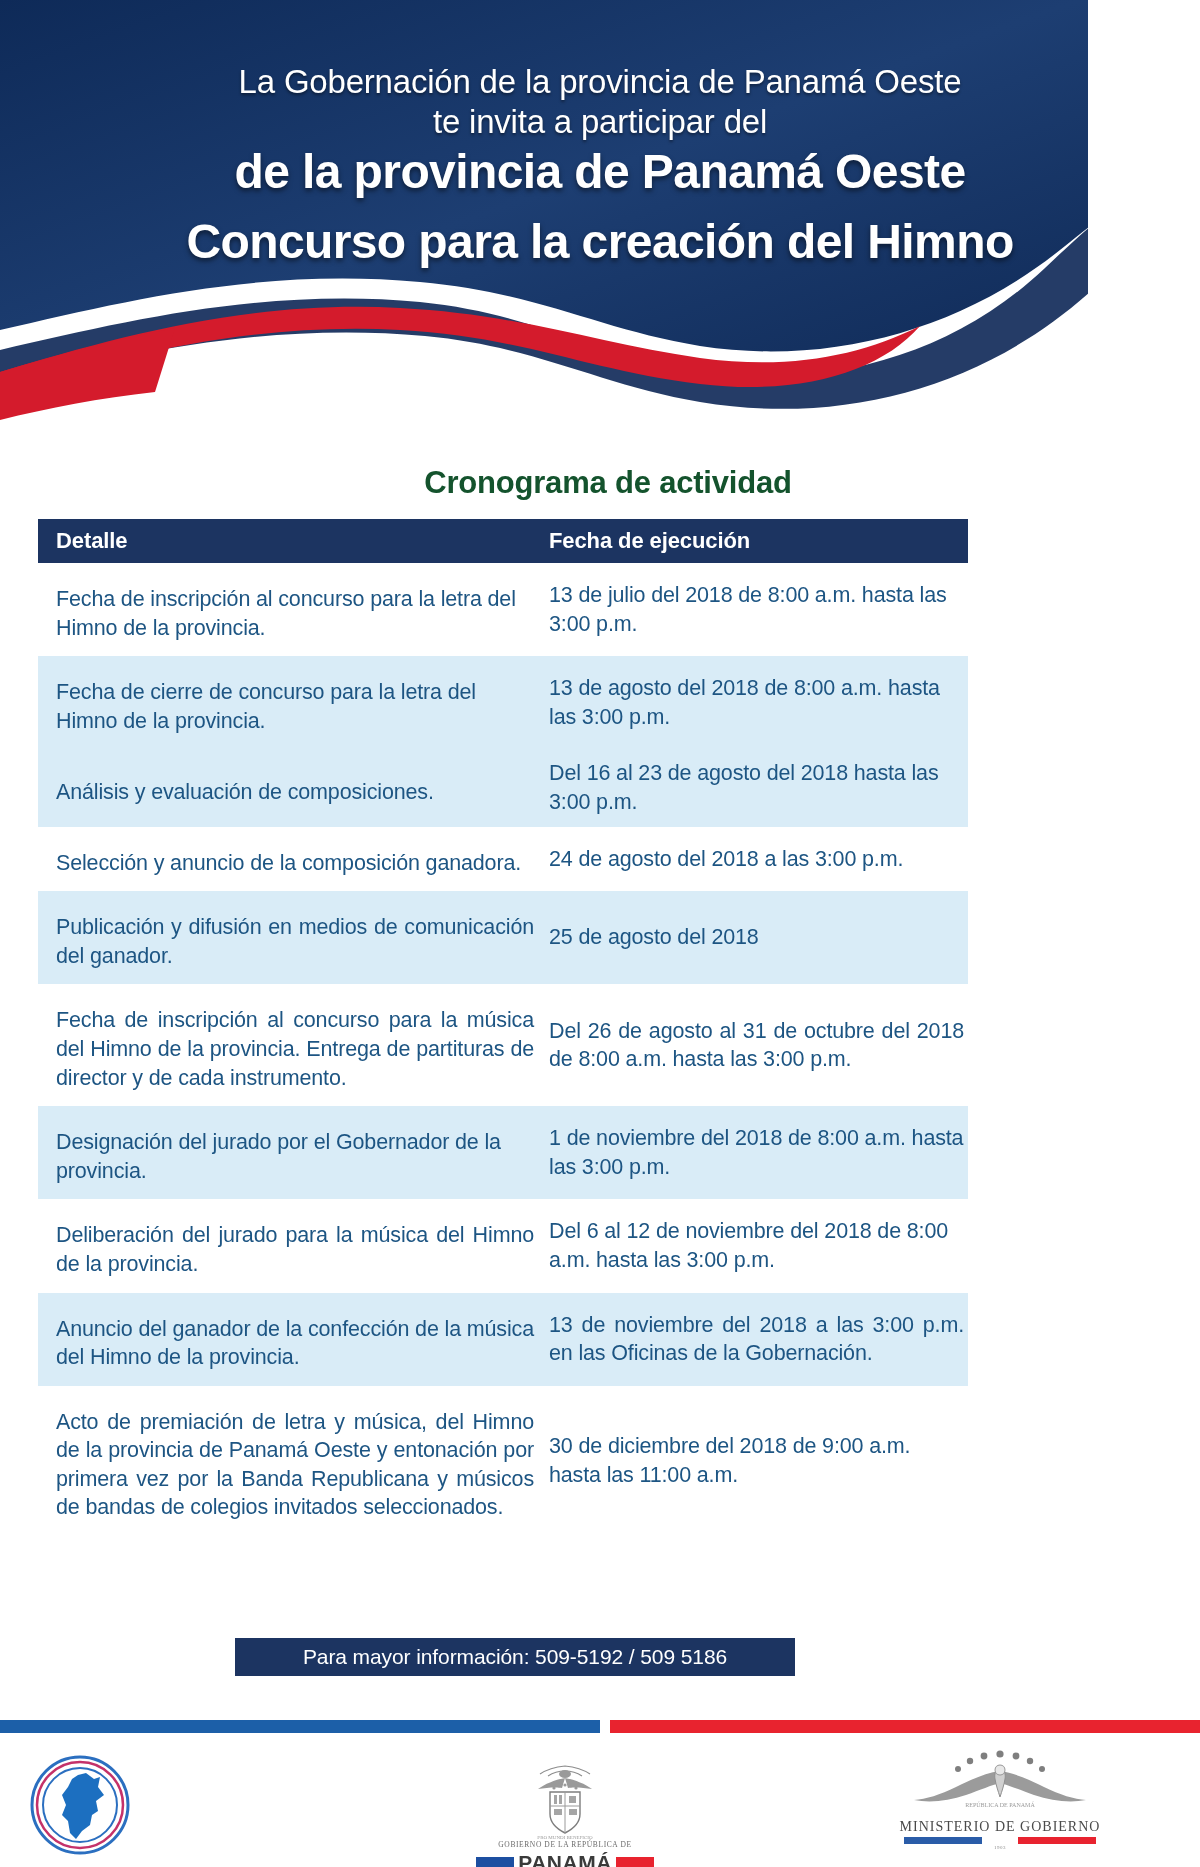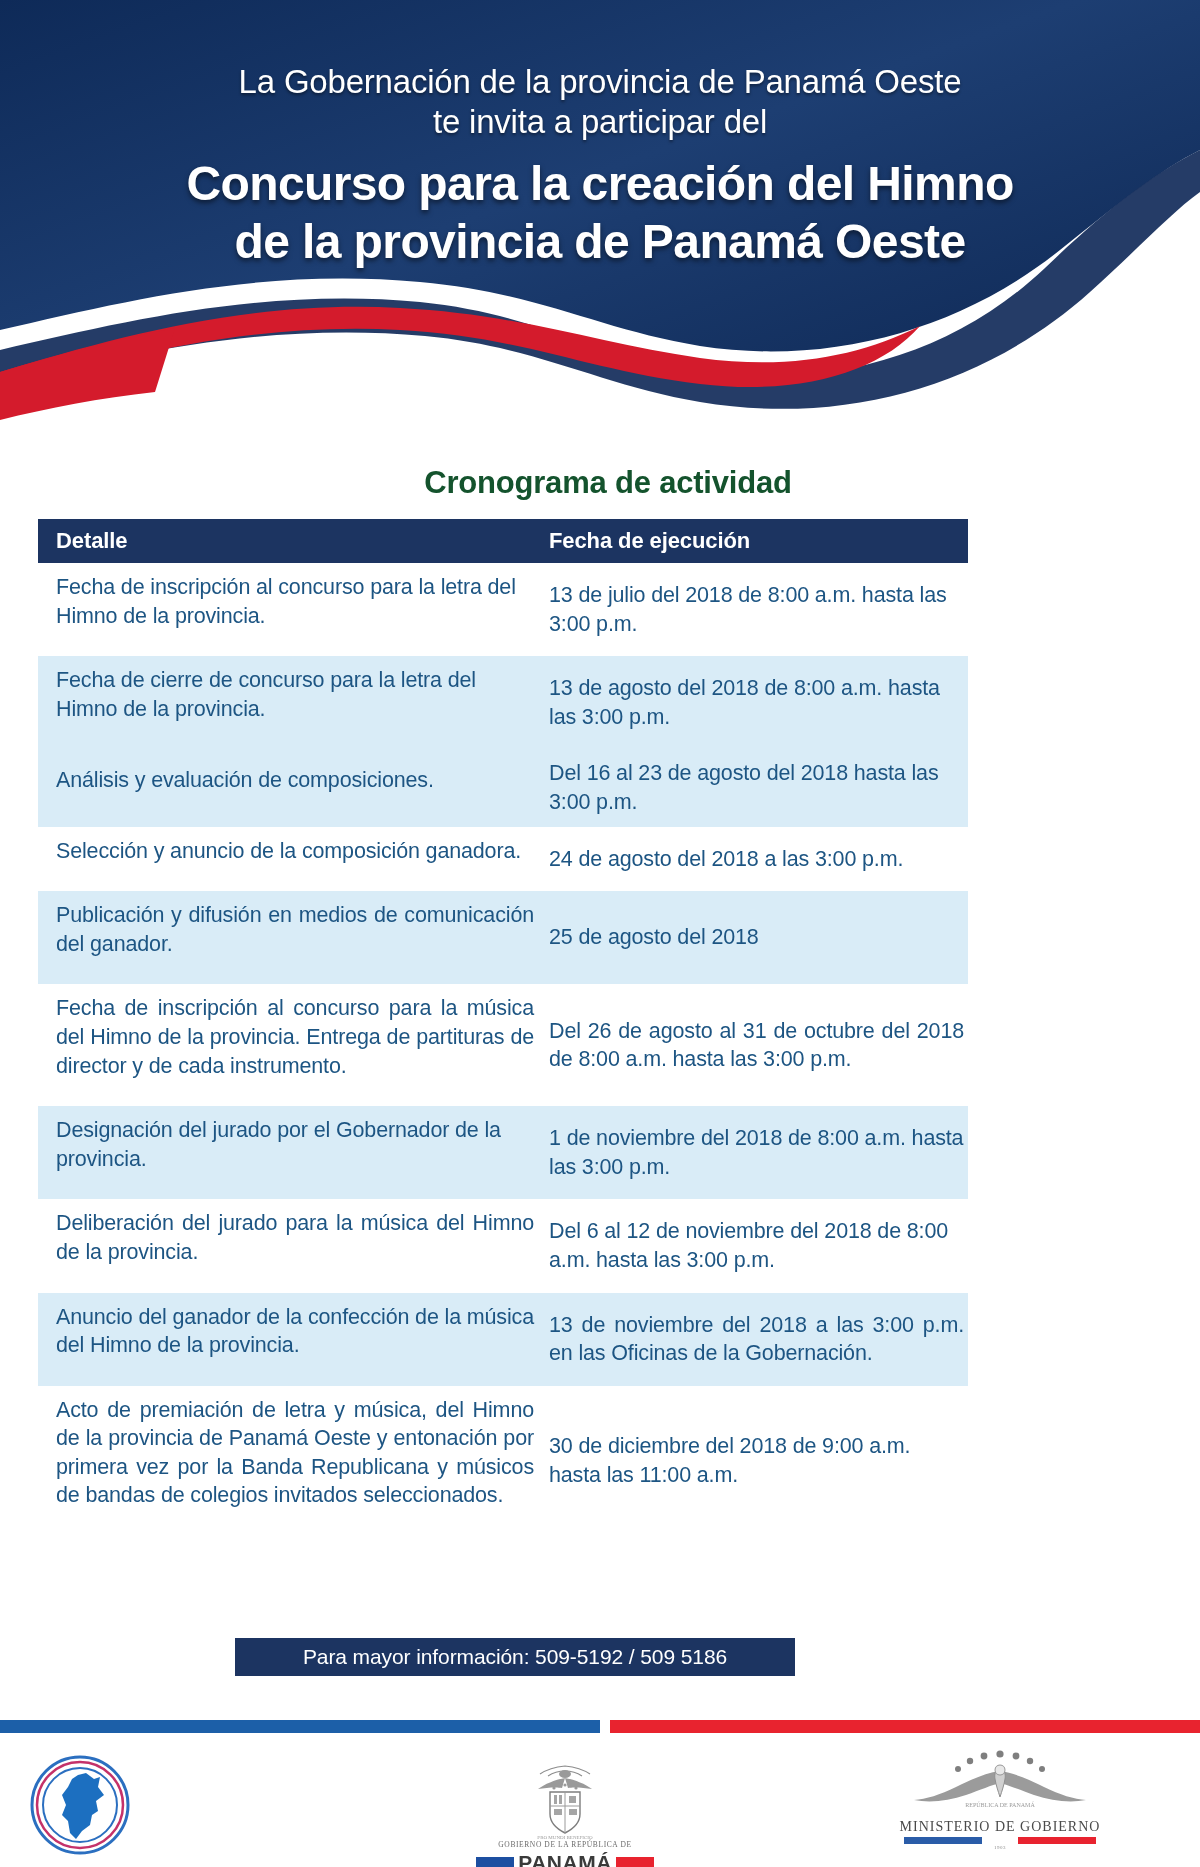--- a/index.html
+++ b/index.html
@@ -15,21 +15,21 @@
     width: 1200px;
     height: 1867px;
     background: #ffffff;
     overflow: hidden;
   }
 
   
   .header {
     position: absolute;
     left: 0; top: 0;
-    width: 1200px;
+    width: 1088px;
     height: 430px;
     overflow: hidden;
   }
   .header-svg { position: absolute; left: 0; top: 0; }
   .header-text {
     position: absolute;
     left: 0; top: 0;
     width: 1200px;
     text-align: center;
     color: #ffffff;
@@ -102,21 +102,22 @@
   }
   .row.alt { background: #d9ecf7; }
   .cell {
     font-size: 21.5px;
     color: #1d5583;
     line-height: 1.33;
     letter-spacing: -0.15px;
   }
   .cell.col-a {
     width: 506px;
-    padding: 10px 10px 26px 18px;
+    padding: 10px 10px 14px 18px;
+    margin-top: 12px;
   }
   .cell.col-a.justify { text-align: justify; text-align-last: left; }
   .cell.col-b {
     width: 424px;
     padding: 10px 4px 10px 5px;
   }
   .cell.col-b.justify { text-align: justify; text-align-last: left; }
 
   
   .contact-bar {
@@ -261,22 +262,22 @@
                C590,371 520,336 400,330
                C250,322 120,356 0,392 Z" fill="#d41b2c"></path>
 
       <path d="M0,372 C60,354 120,338 175,328
                L155,392 C100,398 48,408 0,420 Z" fill="#d41b2c"></path>
     </svg>
 
     <div class="header-text">
       <div class="invite-line1">La Gobernación de la provincia de Panamá Oeste</div>
       <div class="invite-line2">te invita a participar del</div>
+      <div class="main-title" style="margin-top:0">de la provincia de Panamá Oeste</div>
       <div class="main-title">Concurso para la creación del Himno</div>
-      <div class="main-title" style="margin-top:0">de la provincia de Panamá Oeste</div>
     </div>
   </div>
 
   <div class="section-title">Cronograma de actividad</div>
 
   <div class="table-wrap">
 
     <div class="thead">
       <div class="th col-a">Detalle</div>
       <div class="th col-b">Fecha de ejecución</div>

